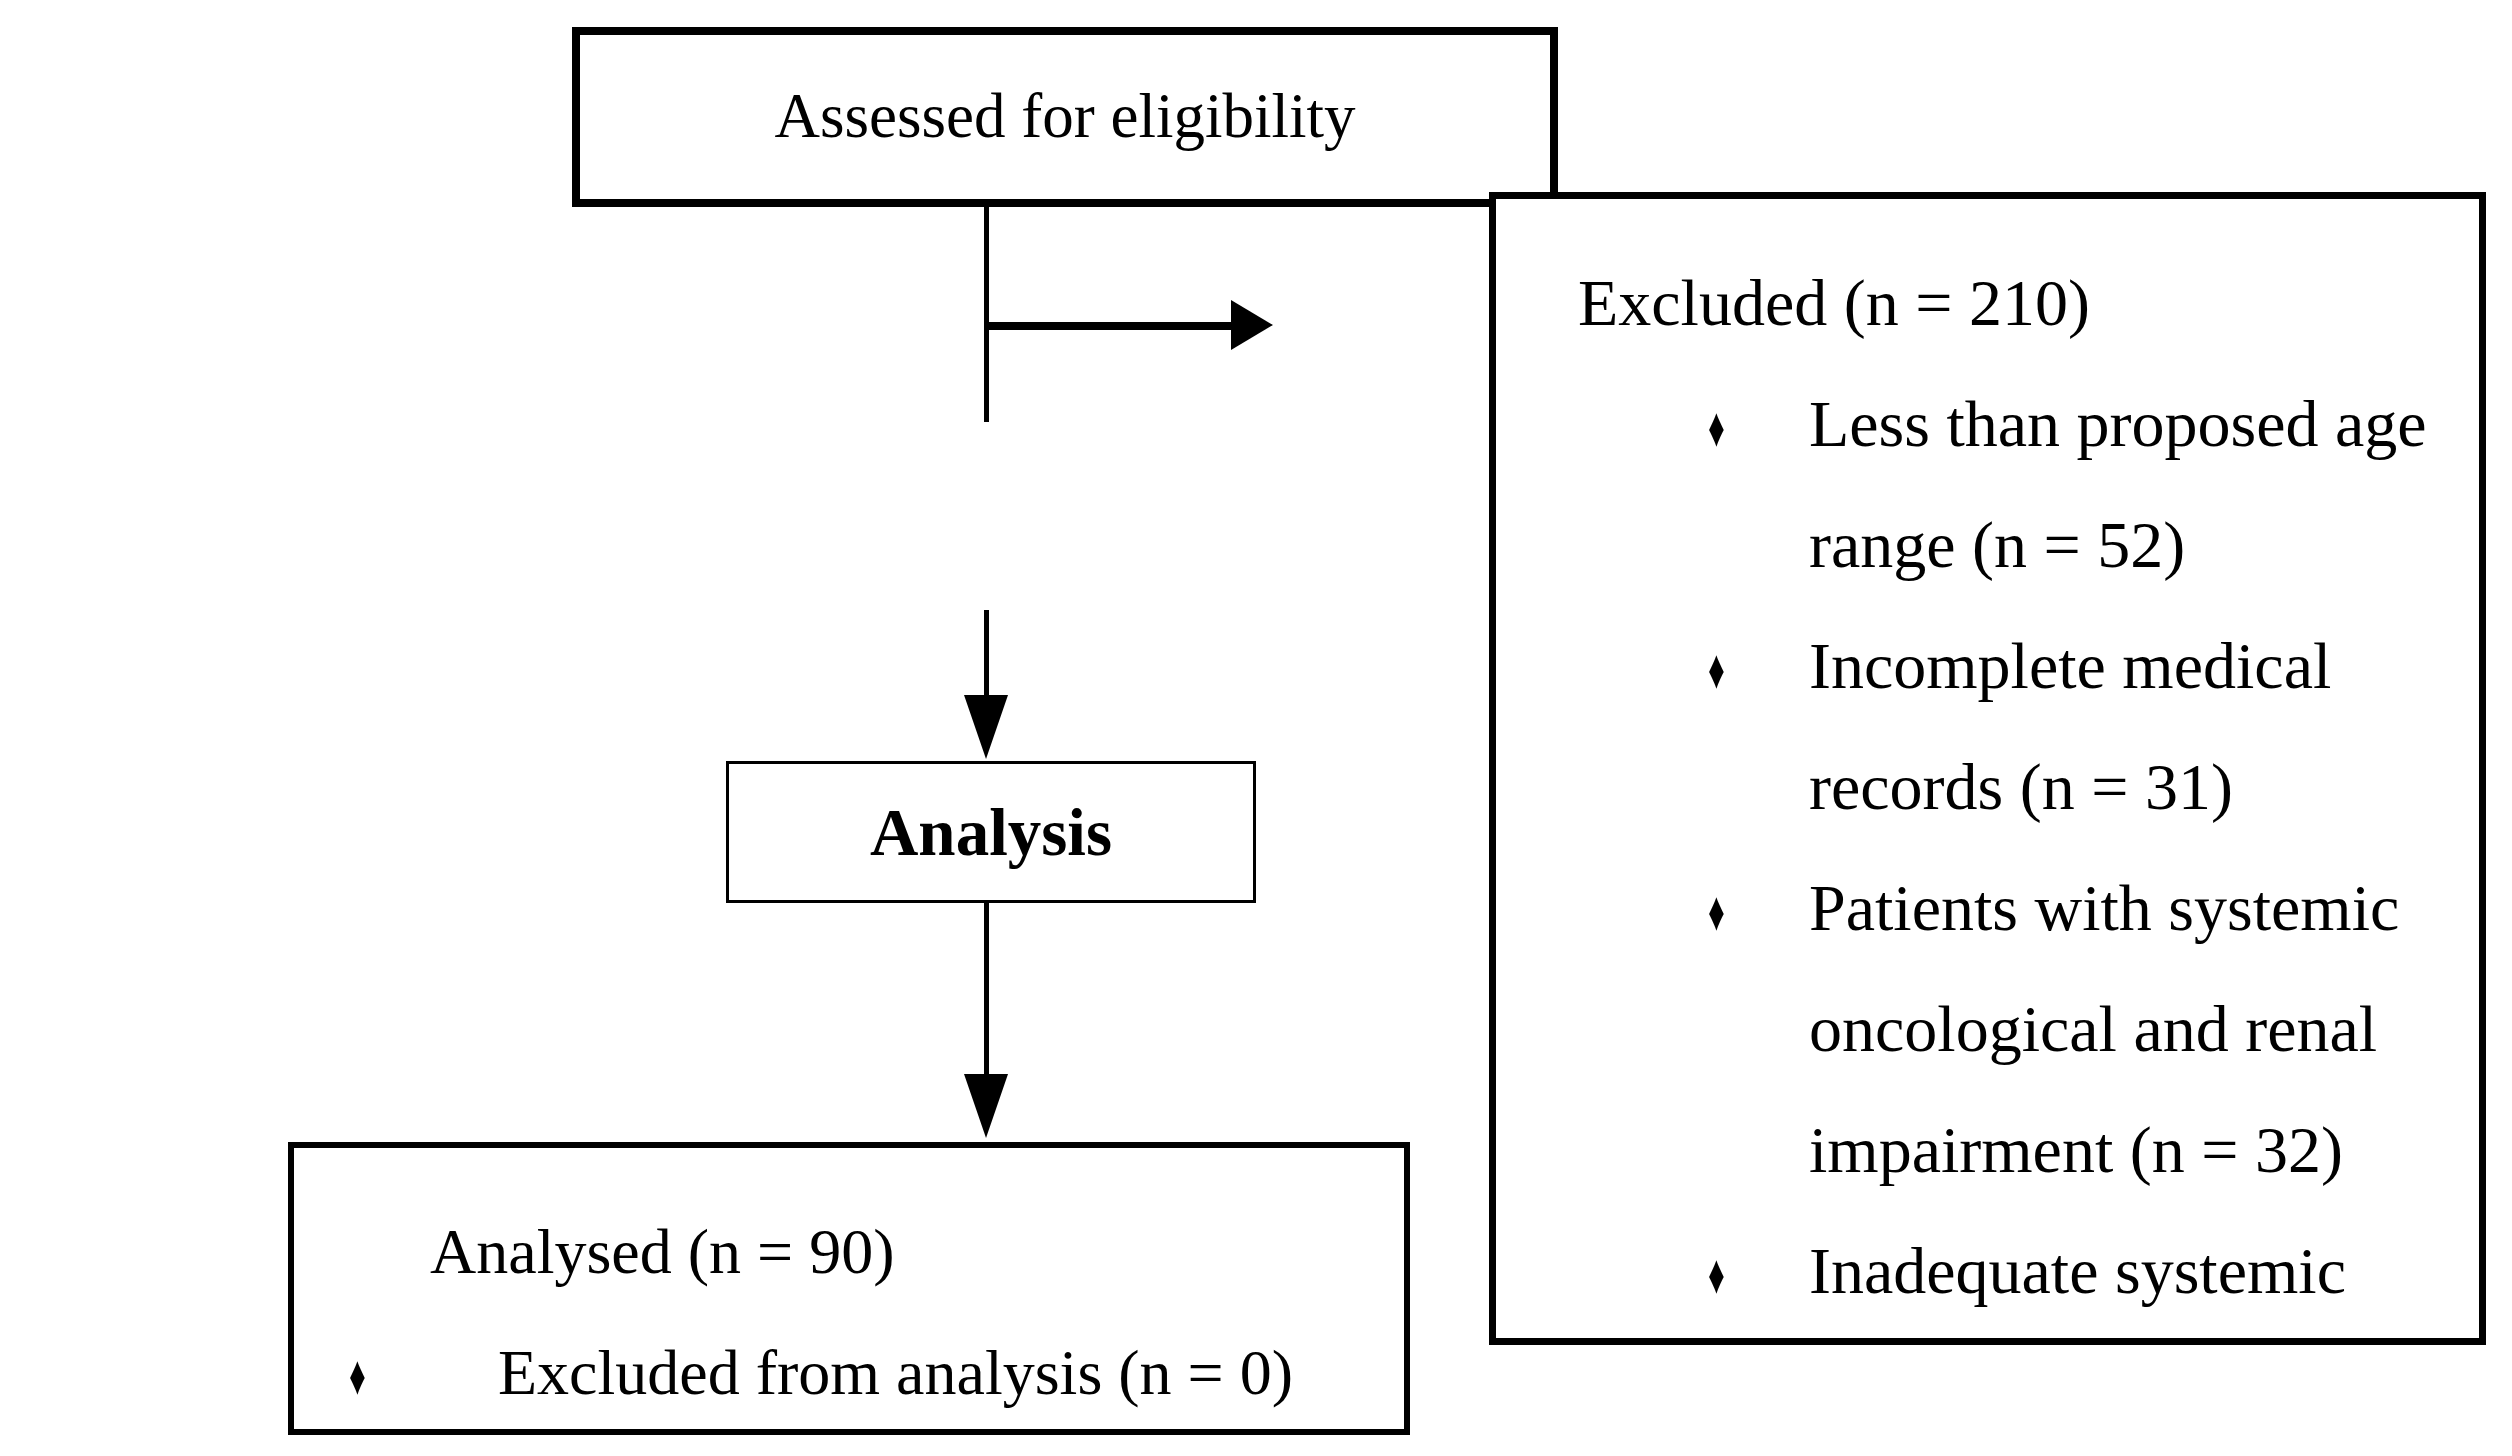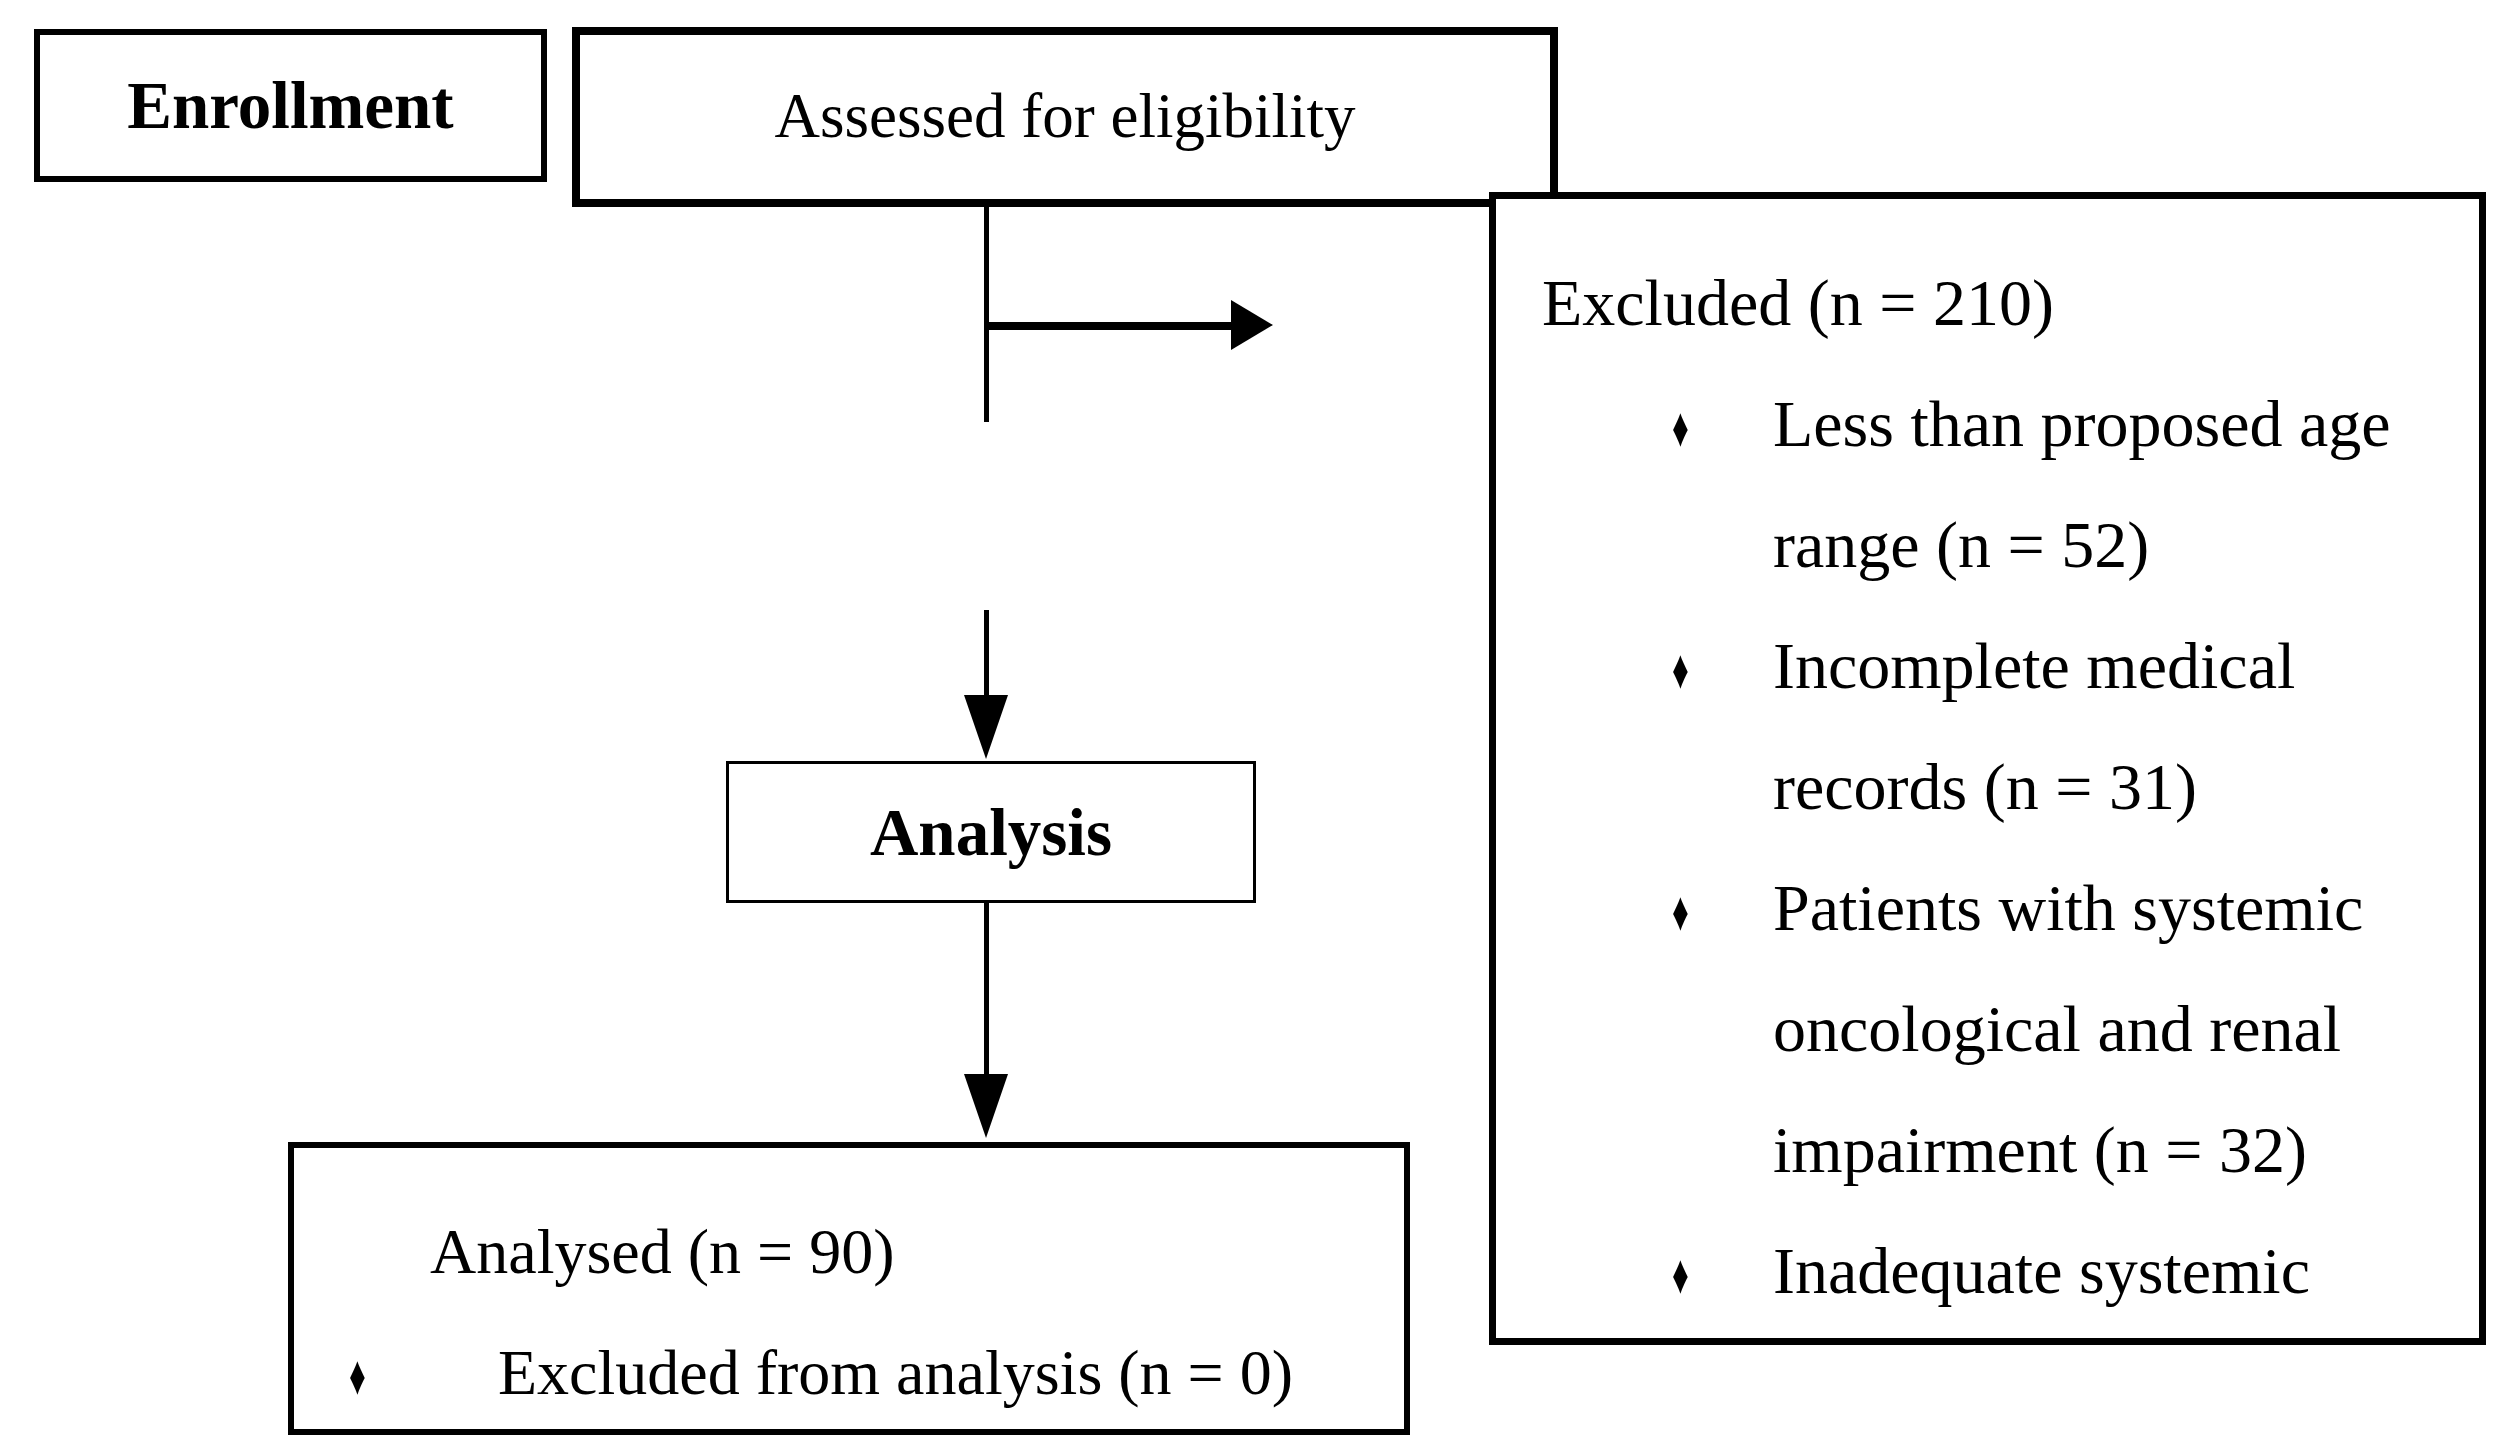--- a/index.html
+++ b/index.html
@@ -79,20 +79,21 @@
     border-top: 64px solid #000000;
   }
   #dhead-1 { left: 964px; top: 695px; }
   #dhead-2 { left: 964px; top: 1074px; }
 
   
   #excluded-box .inner {
     padding: 43px 23px 0 46px;
     font-size: 66px;
     line-height: 121px;
+    margin-left: 36px;
   }
   .exc-title { margin: 0; }
   .exc-item {
     display: flex;
     align-items: flex-start;
   }
   .exc-item .bullet-cell {
     margin-left: 130px;
     width: 101px;
     flex: 0 0 101px;
@@ -126,23 +127,20 @@
   }
   .an-bullet-row .item-text {
     white-space: nowrap;
   }
 </style>
 </head>
 <body>
 
 <div class="canvas">
 
-  <div class="box" id="enrollment-box">
-    <span class="box-label bold-label">Enrollment</span>
-  </div>
 
   <div class="box" id="assessed-box">
     <span class="box-label">Assessed for eligibility</span>
   </div>
 
   <div class="vline" id="vline-assessed-cross"></div>
 
   <div id="harrow-shaft"></div>
   <div id="harrow-head"></div>
 

